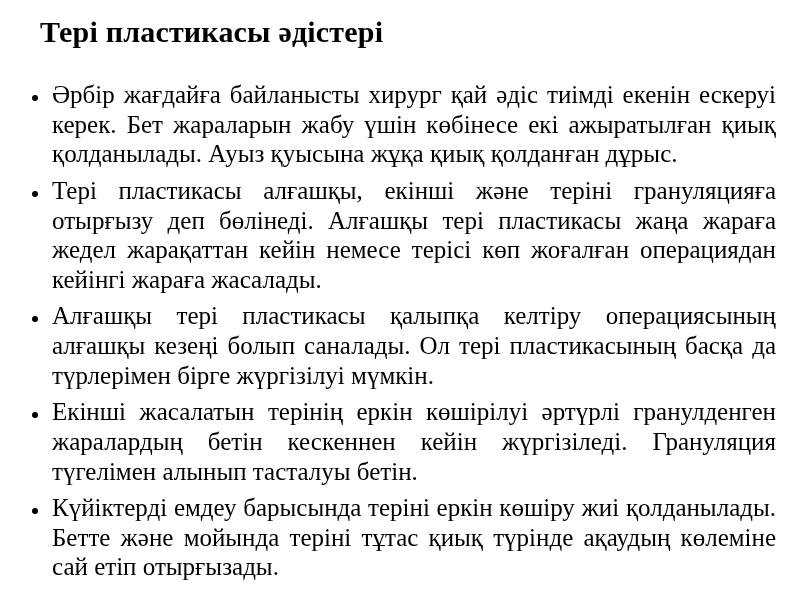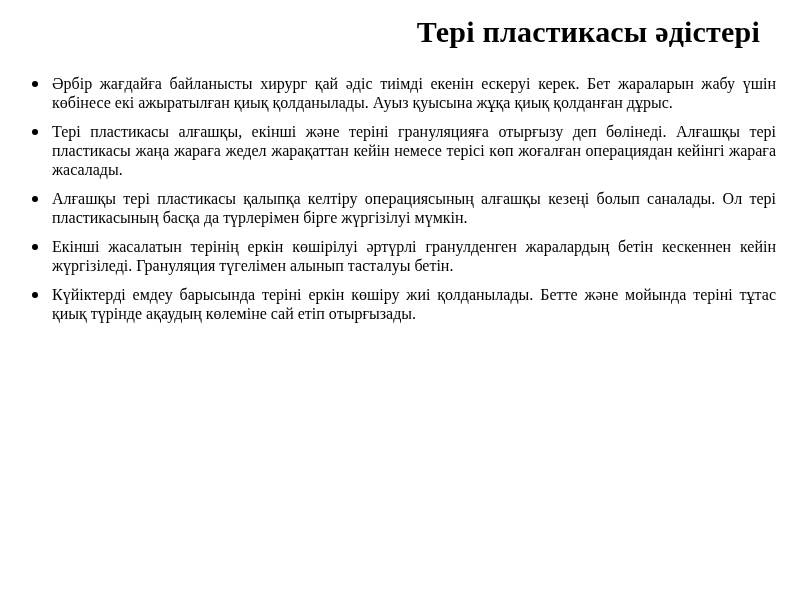--- a/index.html
+++ b/index.html
@@ -11,34 +11,34 @@
     position: relative;
     width: 800px;
     height: 600px;
     background: #ffffff;
     color: #000000;
     font-family: "Liberation Serif", "DejaVu Serif", serif;
     overflow: hidden;
     box-sizing: border-box;
   }
   .slide-title {
-    margin: 14px 40px 22px 40px;
+    margin: 14px 40px 30px 40px;
     font-size: 30px;
     line-height: 1.2;
     font-weight: bold;
-    text-align: right;
+    text-align: left;
     letter-spacing: 0.2px;
   }
   .bullets {
     margin: 0;
     padding: 0 24px 0 50px;
     list-style: disc outside;
   }
   .bullets li {
-    font-size: 16px;
+    font-size: 25px;
     line-height: 1.185;
     text-align: justify;
     margin: 0 0 7px 0;
     padding-left: 2px;
   }
   .bullets li::marker {
     font-size: 19px;
   }
 </style>
 </head>

